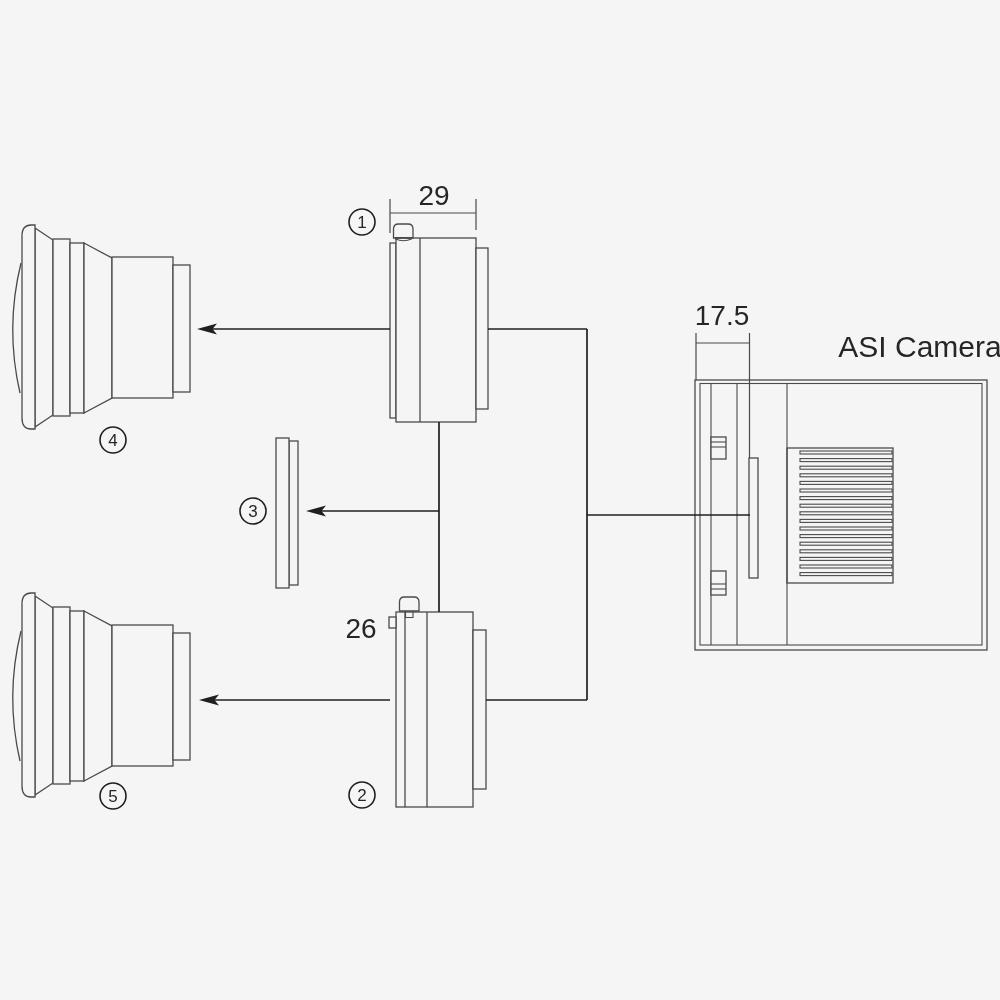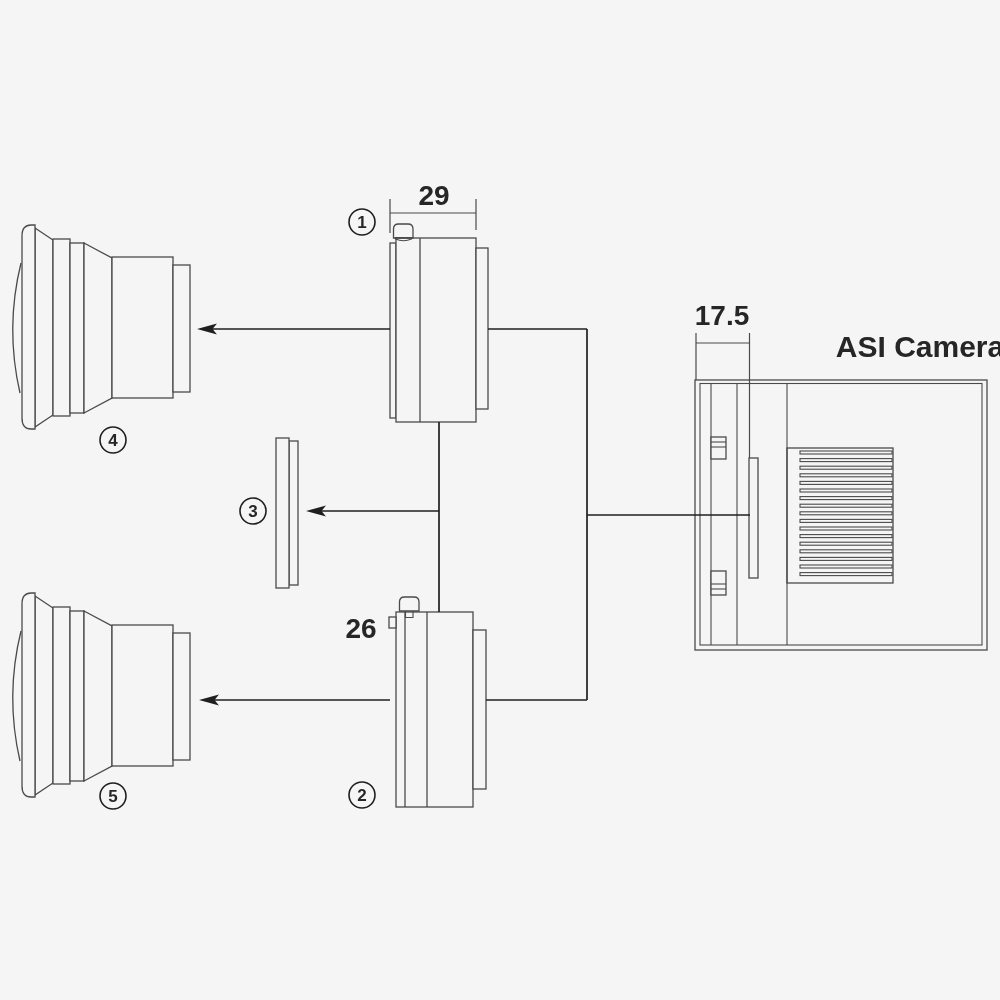--- a/index.html
+++ b/index.html
@@ -1,17 +1,17 @@
 <!DOCTYPE html>
 <html style="--background: #f4f5f4; --line: #4a4a4a; --text: #262626; --arrow: #1f1f1f;"><head>
 <meta charset="utf-8">
 <style>
   html,body { margin:0; padding:0; }
   body { width:1000px; height:1000px; background: var(--background, #f4f5f4); }
-  .stage { position:relative; width:1000px; height:1000px; overflow:hidden;font-weight:bold; }
+  .stage { position:relative; width:1000px; height:1000px; overflow:hidden; }
   svg { display:block; }
   .shape   { fill: var(--background, #f4f5f4); stroke: var(--line, #4a4a4a); stroke-width:1.3; }
   .ln      { fill:none; stroke: var(--line, #4a4a4a); stroke-width:1.3; }
   .thin    { stroke-width:1.1; }
   .dim     { fill:none; stroke: var(--line, #4a4a4a); stroke-width:1.2; }
   .arrow   { fill:none; stroke: var(--arrow, #262626); stroke-width:1.7; }
   .head    { fill: var(--arrow, #262626); stroke:none; }
   .callout { fill: var(--background, #f4f5f4); stroke: var(--arrow, #333333); stroke-width:1.6; }
   text { font-family: "Liberation Sans", sans-serif; fill: var(--text, #262626); }
   .dim-text     { font-size:28px; text-anchor:middle; }

